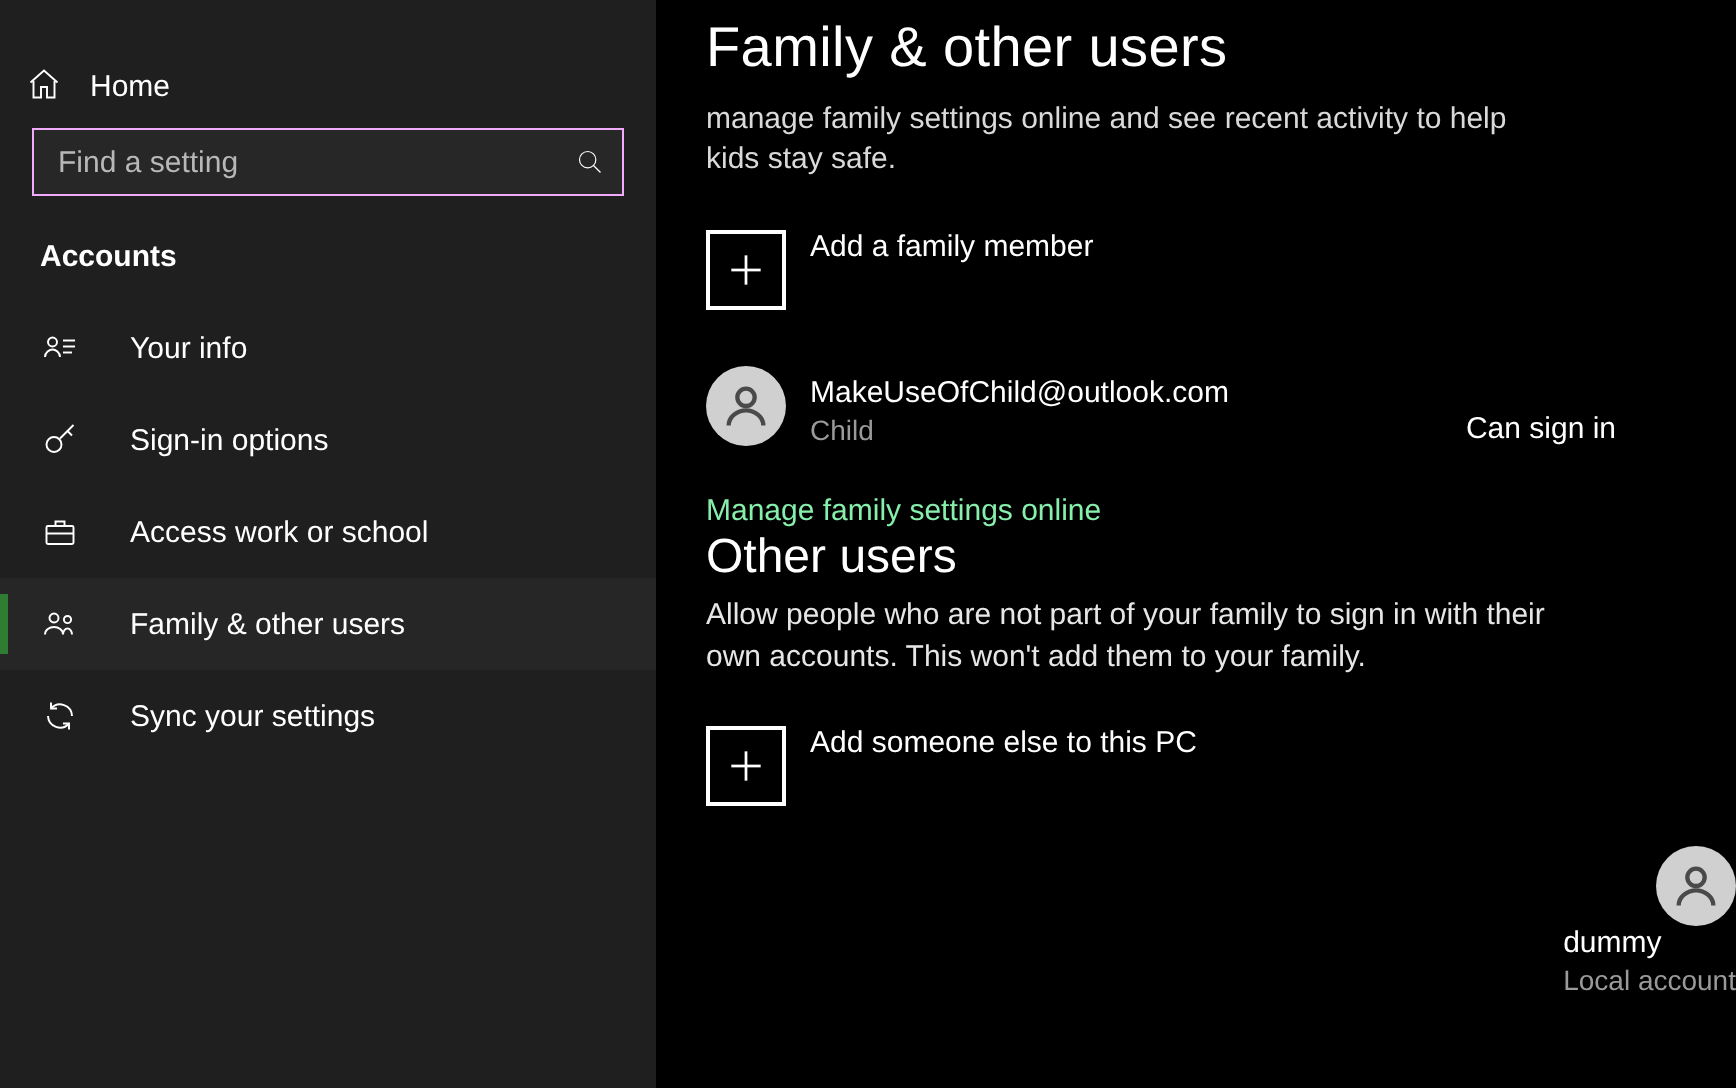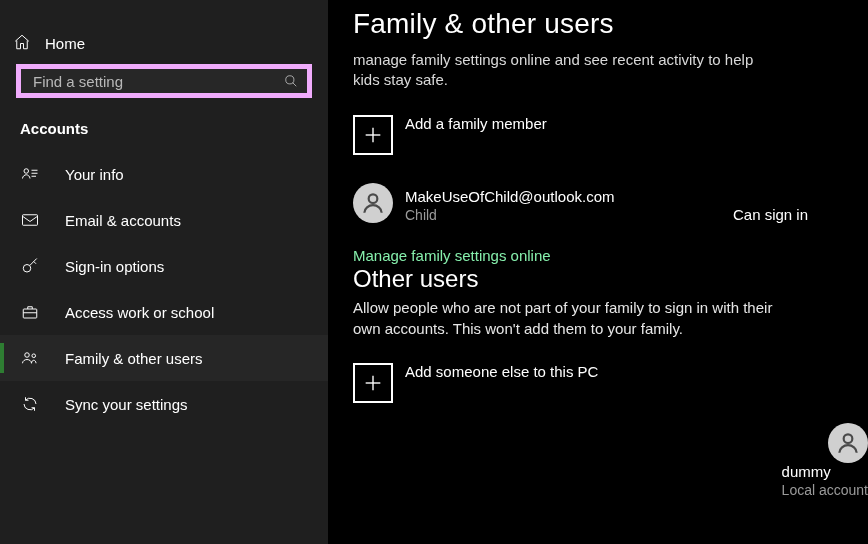--- a/index.html
+++ b/index.html
@@ -6,21 +6,21 @@
   html, body { width: 868px; height: 544px; overflow: hidden; font-family: "Segoe UI", Tahoma, sans-serif; background:#000; color:#fff; }
   .app { display:flex; width:100%; height:100%; }
 
   
   .sidebar { width:328px; height:100%; background:#1f1f1f; padding-top:10px; }
   .home-row { display:flex; align-items:flex-end; height:42px; padding-left:12px; cursor:pointer; }
   .home-row .icon { width:20px; height:20px; display:flex; align-items:center; justify-content:center; }
   .home-row .label { margin-left:13px; font-size:15px; }
 
   .search-wrap { padding:0 16px; margin-top:12px; }
-  .search-box { position:relative; width:100%; height:34px; border:5px solid #f0abfc; background:#272727; }
+  .search-box { position:relative; width:100%; height:34px; border:1px solid #f0abfc; background:#272727; }
   .search-box input {
     width:100%; height:100%; background:transparent; border:none; outline:none;
     color:#cfcfcf; font-size:15px; padding:0 34px 0 12px; font-family:inherit;
   }
   .search-box input::placeholder { color:#b8b8b8; }
   .search-icon { position:absolute; right:8px; top:50%; transform:translateY(-50%); width:16px; height:16px; display:flex; align-items:center; justify-content:center; }
 
   .category { padding:22px 20px 14px 20px; font-size:15px; font-weight:600; }
 
   .nav-item { position:relative; display:flex; align-items:center; height:46px; padding-left:20px; cursor:pointer; }
@@ -91,29 +91,20 @@
             <circle cx="7" cy="8" r="3"></circle>
             <path d="M2 18c0-3 3-5 5-5s5 2 5 5"></path>
             <line x1="14" y1="7" x2="22" y2="7"></line>
             <line x1="14" y1="11" x2="22" y2="11"></line>
             <line x1="14" y1="15" x2="20" y2="15"></line>
           </svg>
       </span>
       <span class="label">Your info</span>
     </div>
 
-    <div class="nav-item">
-      <span class="icon">
-        <svg width="18" height="18" viewBox="0 0 24 24">
-            <rect x="2" y="5" width="20" height="14" rx="1"></rect>
-            <path d="M2 7l10 7 10-7"></path>
-          </svg>
-      </span>
-      <span class="label">Email &amp; accounts</span>
-    </div>
 
     <div class="nav-item">
       <span class="icon">
         <svg width="18" height="18" viewBox="0 0 24 24">
             <circle cx="8" cy="15" r="5"></circle>
             <path d="M12 11 L21 2 M17 6 L20 9"></path>
           </svg>
       </span>
       <span class="label">Sign-in options</span>
     </div>

